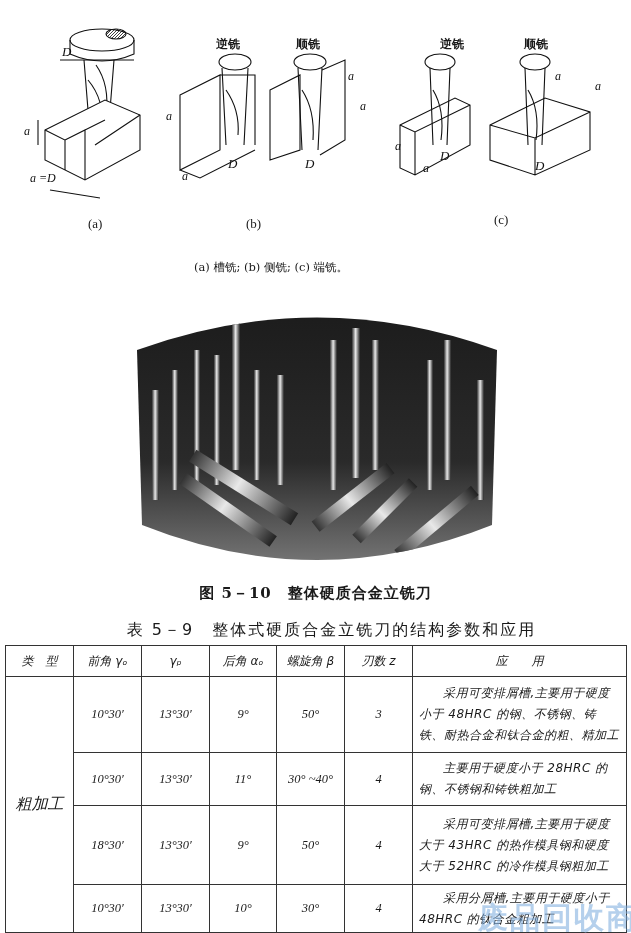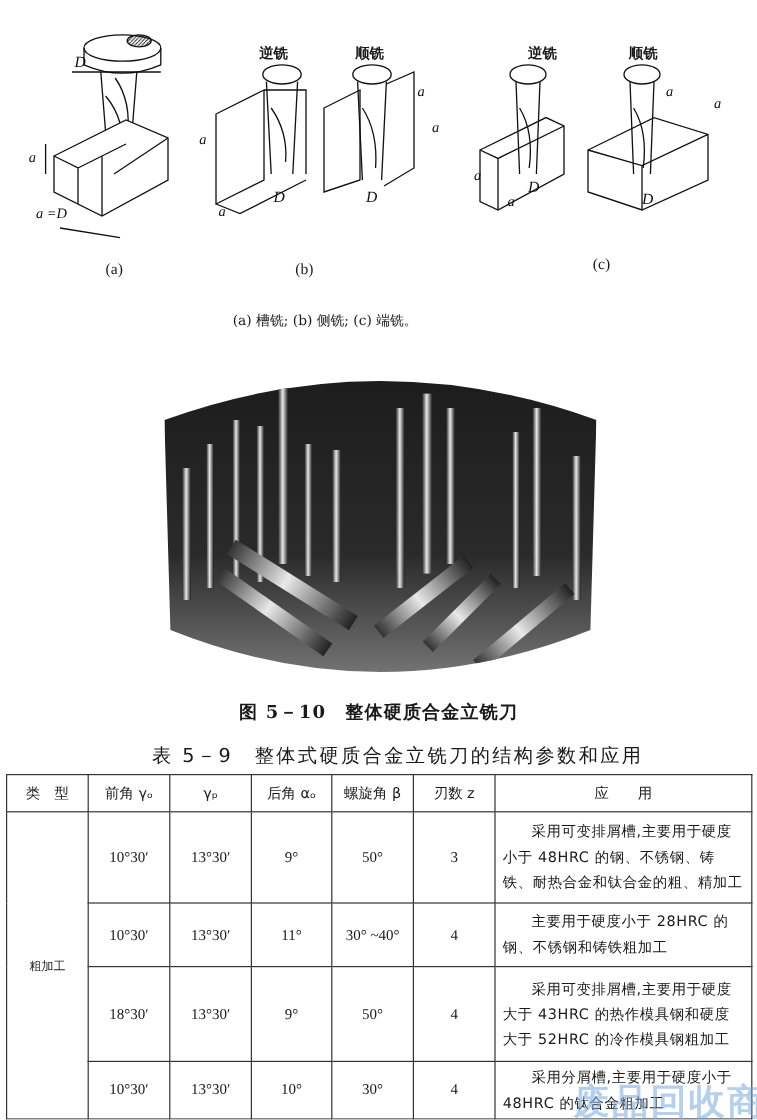--- a/index.html
+++ b/index.html
@@ -14,21 +14,21 @@
   .subcaption { font-family: "DejaVu Serif", serif; font-size: 11.5px; text-align: center; }
   .table-title { font-family: "DejaVu Sans", sans-serif; font-size: 16px; text-align: center; letter-spacing: 2px; }
   svg text { font-family: "Liberation Serif", serif; font-style: italic; }
 
   table.spec {
     position: absolute; left: 5px; top: 645px; width: 622px;
     border-collapse: collapse; border: 1.6px solid #222;
     font-family: "Liberation Serif", serif; font-size: 12.5px;
   }
   table.spec th, table.spec td {
-    border: 1px solid #333; text-align: center; vertical-align: middle; padding: 0;
+    border: 1px solid #333; text-align: center; vertical-align: middle; padding: 0; font-style: italic;
   }
   table.spec th { height: 30px; font-family: "DejaVu Sans", sans-serif; font-weight: normal; font-size: 12px; }
   table.spec td.app {
     text-align: left; font-family: "DejaVu Sans", sans-serif; font-size: 12px;
     line-height: 21px; padding: 2px 6px; text-indent: 2em; letter-spacing: 0.5px;
   }
   .watermark {
     position: absolute; left: 478px; top: 898px;
     font-family: "DejaVu Sans", sans-serif; font-size: 30px; font-weight: bold;
     color: rgba(120,170,220,0.55); letter-spacing: 2px; white-space: nowrap;
@@ -168,21 +168,21 @@
       <th>前角 γₒ</th>
       <th>γₚ</th>
       <th>后角 αₒ</th>
       <th>螺旋角 β</th>
       <th>刃数 z</th>
       <th>应　　用</th>
     </tr>
   </thead>
   <tbody>
     <tr style="height:76px;">
-      <td rowspan="4" style="font-family:'DejaVu Sans',sans-serif;font-size:10px;">粗加工</td>
+      <td rowspan="4" style="font-family:'DejaVu Sans',sans-serif;font-size:16px;">粗加工</td>
       <td>10°30′</td>
       <td>13°30′</td>
       <td>9°</td>
       <td>50°</td>
       <td>3</td>
       <td class="app">采用可变排屑槽,主要用于硬度小于 48HRC 的钢、不锈钢、铸铁、耐热合金和钛合金的粗、精加工</td>
     </tr>
     <tr style="height:53px;">
       <td>10°30′</td>
       <td>13°30′</td>

